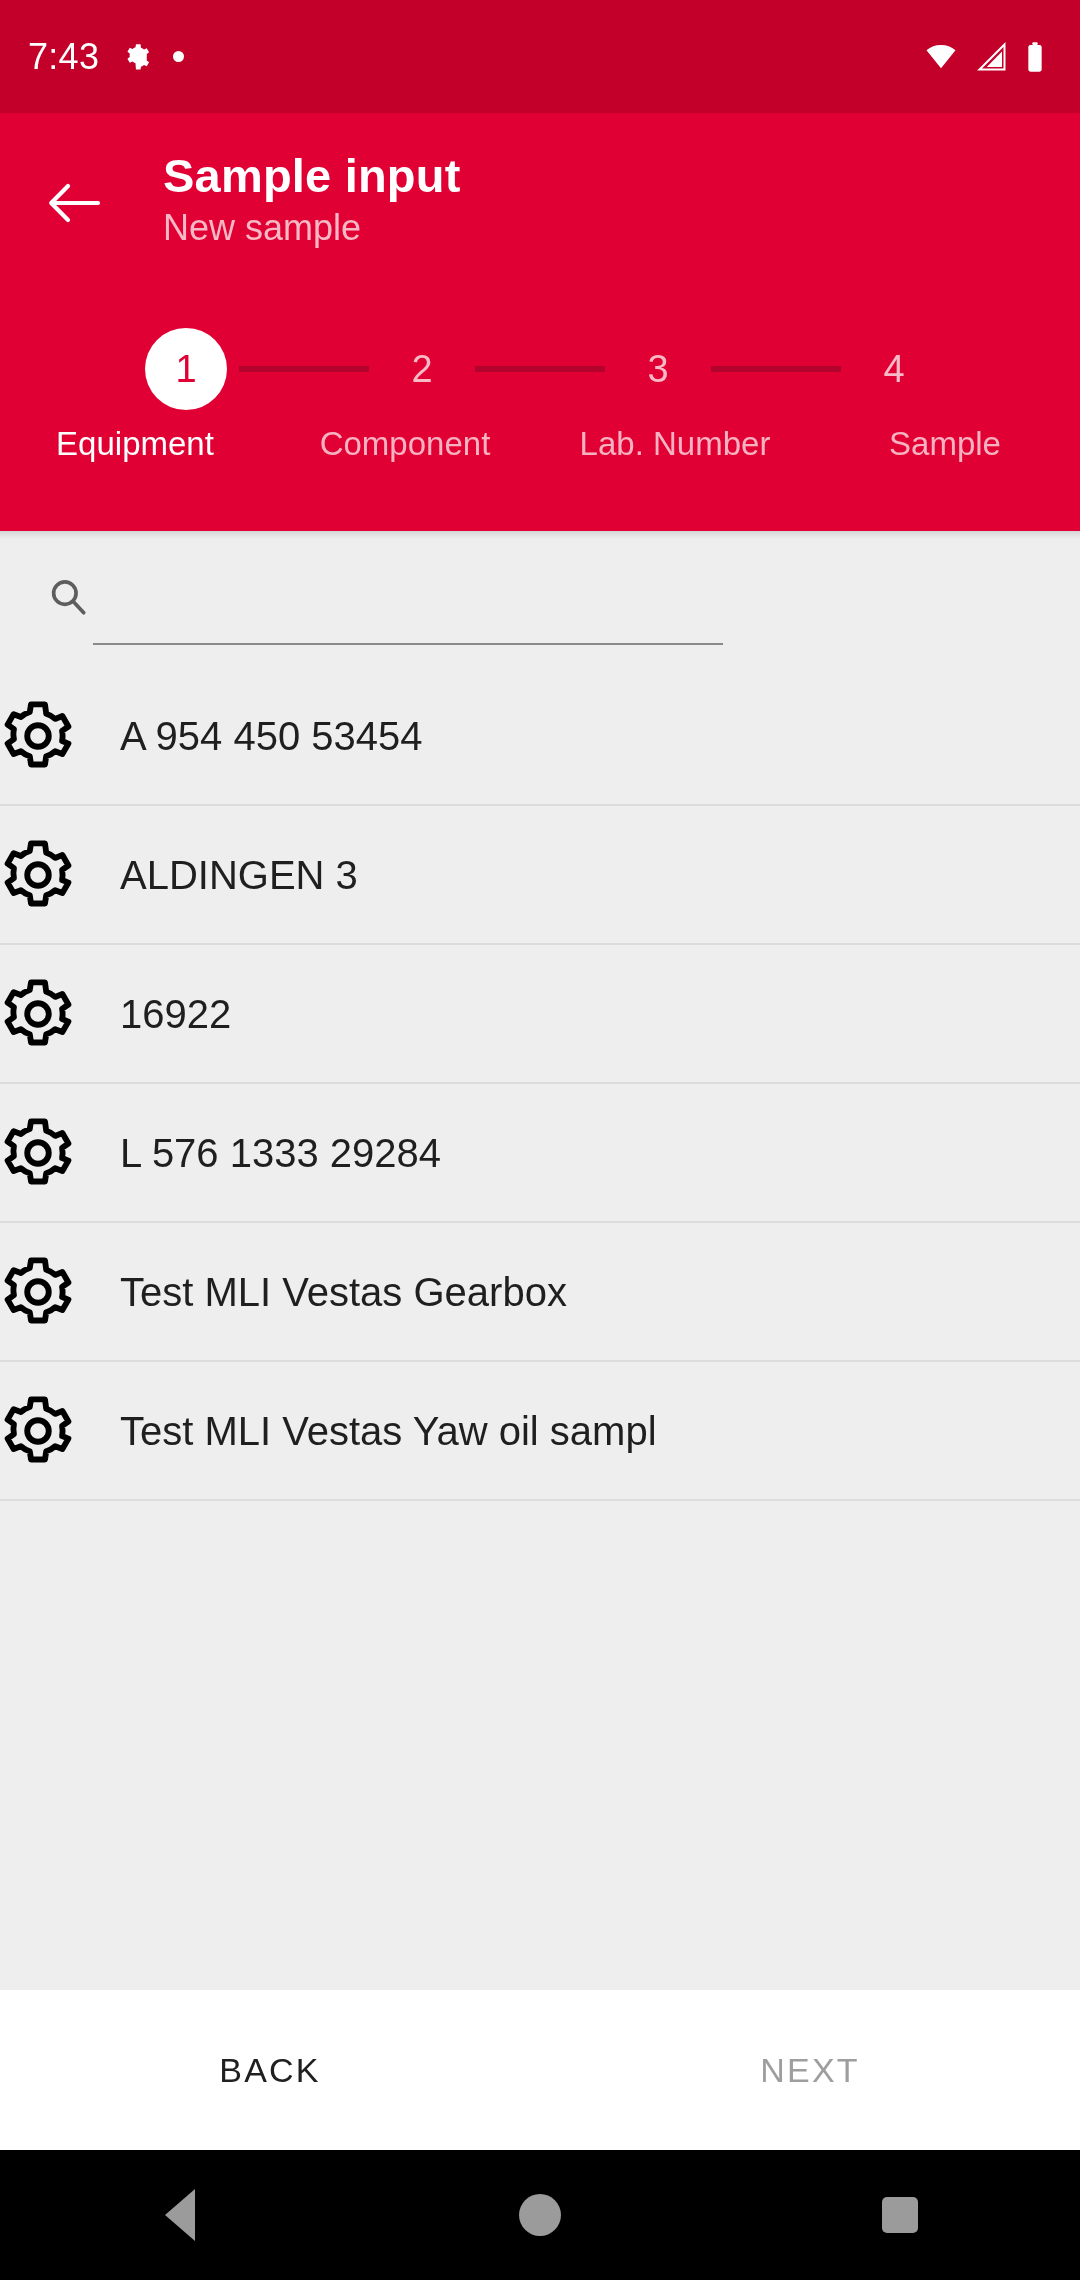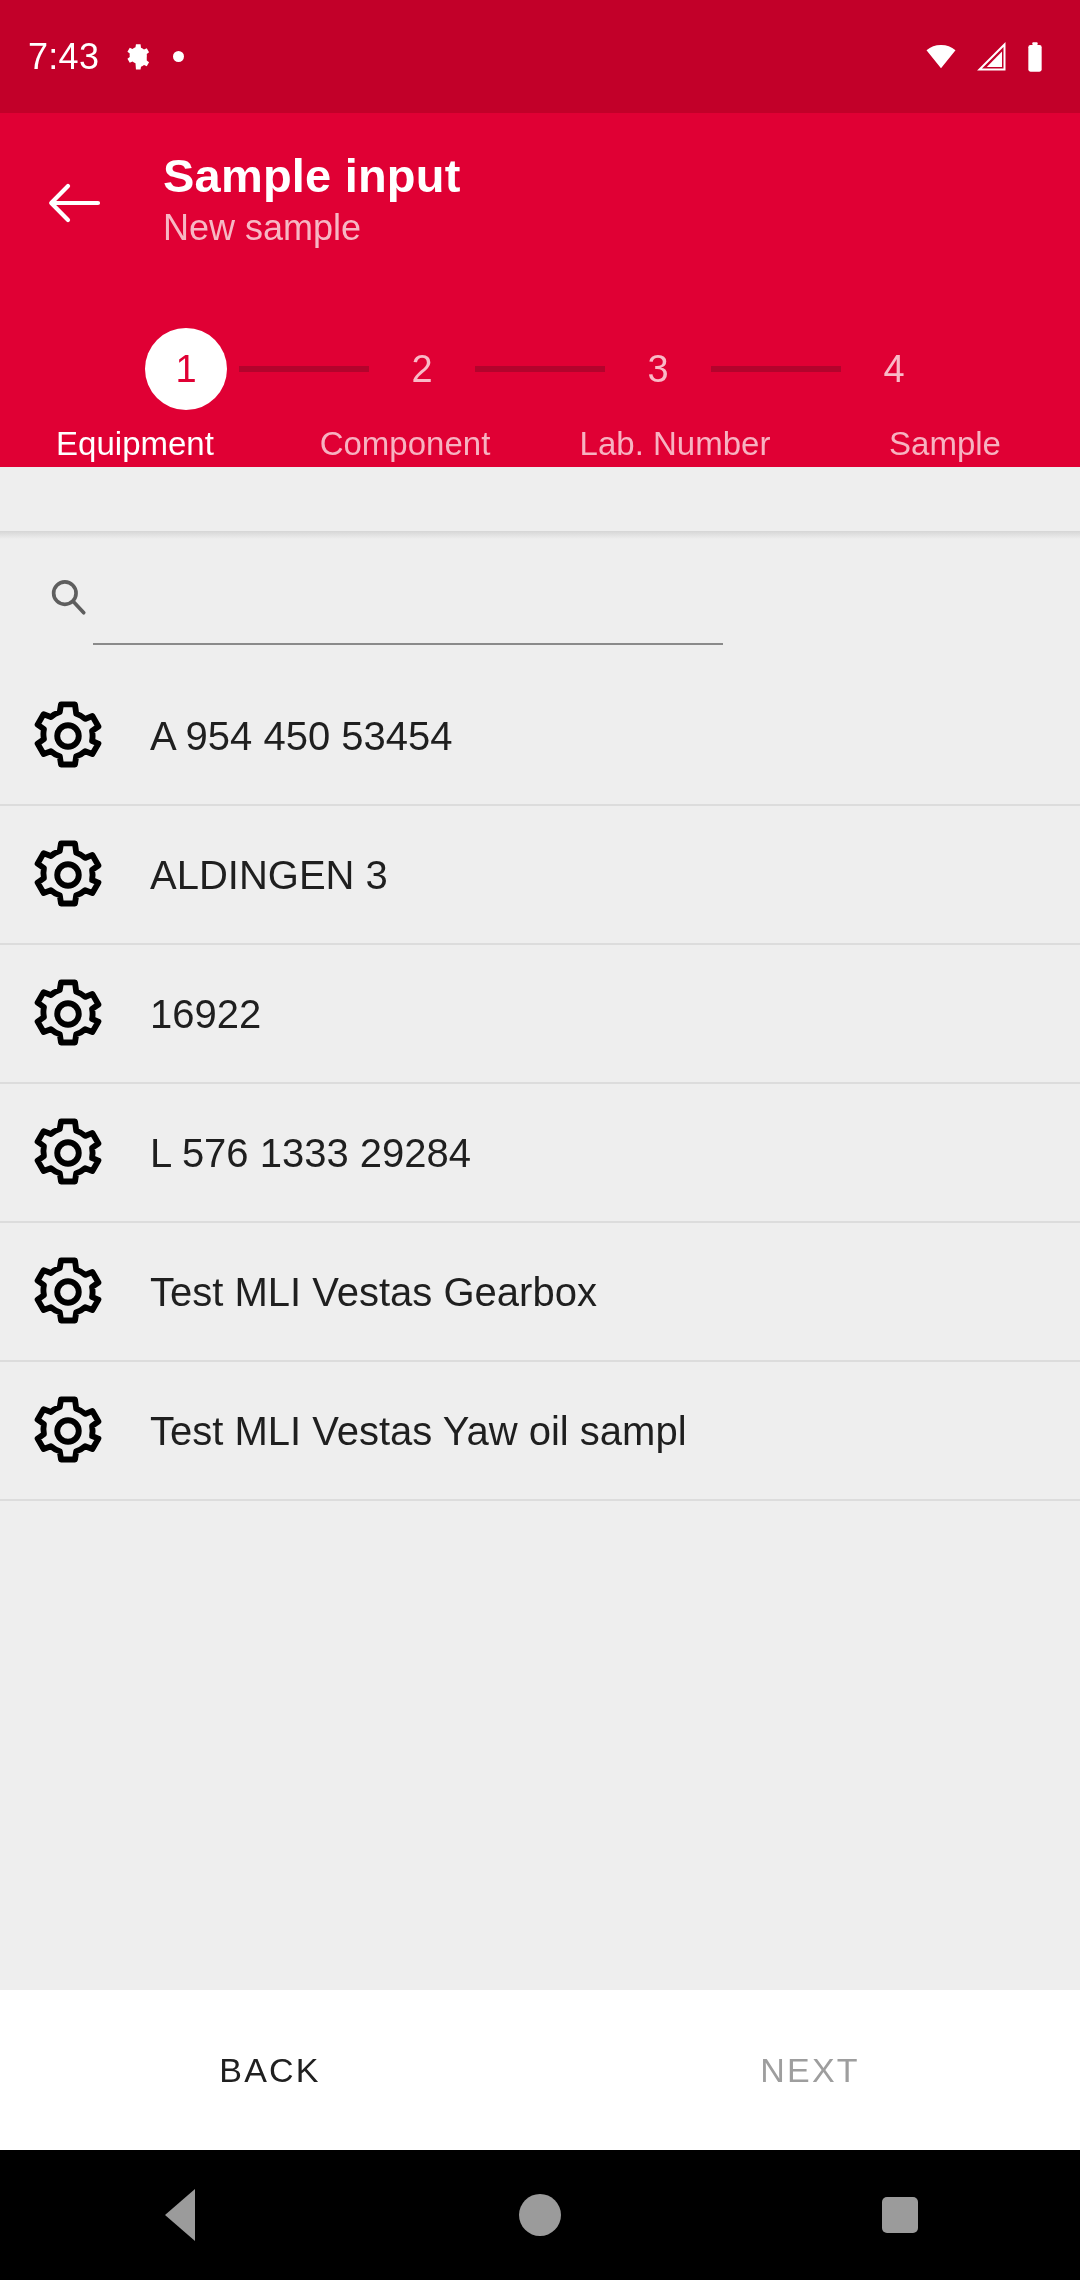--- a/index.html
+++ b/index.html
@@ -21,21 +21,21 @@
   }
   .sb-left { display:flex; align-items:center; gap:22px; }
   .sb-time { font-size:36px; letter-spacing:0.3px; line-height:1; }
   .sb-gear { width:30px; height:30px; display:block; }
   .sb-dot { width:11px; height:11px; border-radius:50%; background:#fff; display:block; }
   .sb-right { margin-left:auto; display:flex; align-items:center; gap:14px; }
   .sb-right svg { display:block; }
 
   
   .appbar {
-    position:absolute; top:113px; left:0; width:1080px; height:354px;
+    position:absolute; top:113px; left:0; width:1080px; height:418px;
     background:#e00034;
   }
   .appbar-top { position:relative; height:190px; }
   .back-btn {
     position:absolute; left:34px; top:50px;
     width:80px; height:80px;
     display:flex; align-items:center; justify-content:center;
   }
   .back-btn svg { display:block; }
   .titles { position:absolute; left:163px; top:38px; }
@@ -105,21 +105,20 @@
     outline:none; padding:0 6px;
   }
 
   
   .eq-list { position:relative; }
   .eq-row {
     position:relative;
     height:139px;
     display:flex; align-items:center;
     border-bottom:2px solid #dcdcdc;
-    padding-left:30px;
   }
   .eq-icon { width:76px; height:76px; flex:0 0 auto; }
   .eq-icon svg { display:block; }
   .eq-label {
     margin-left:44px;
     font-size:40px; color:#1f1f1f;
     line-height:1.1;
     white-space:nowrap; overflow:hidden;
   }
 

